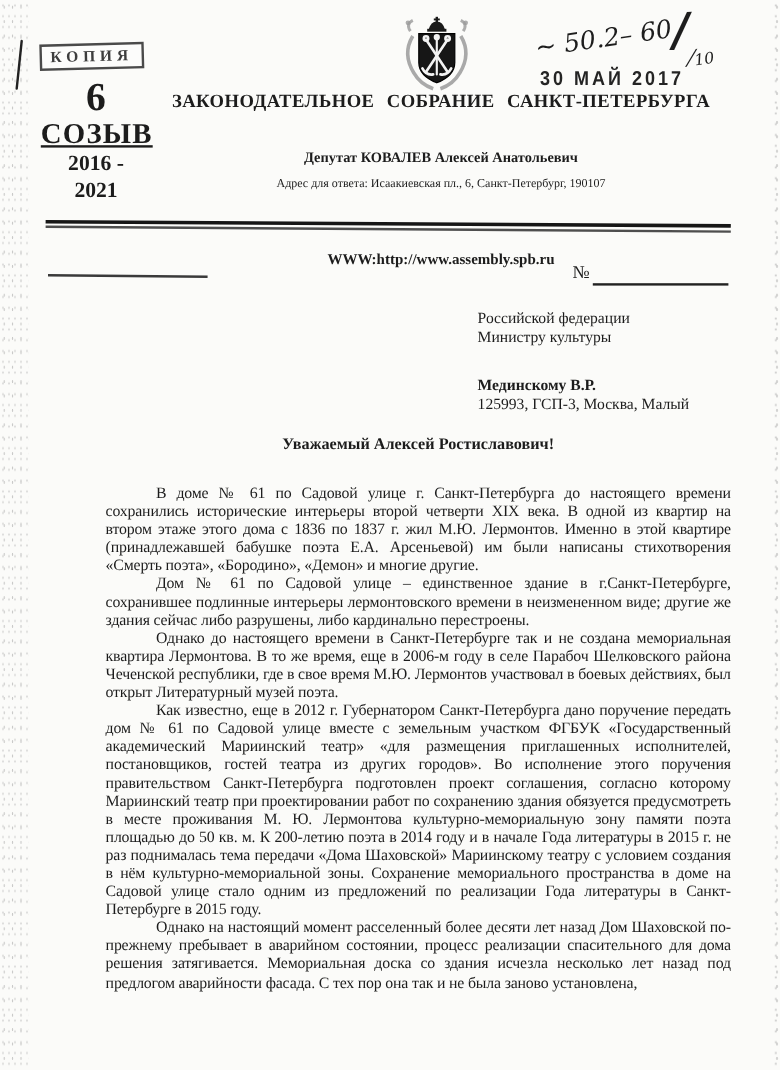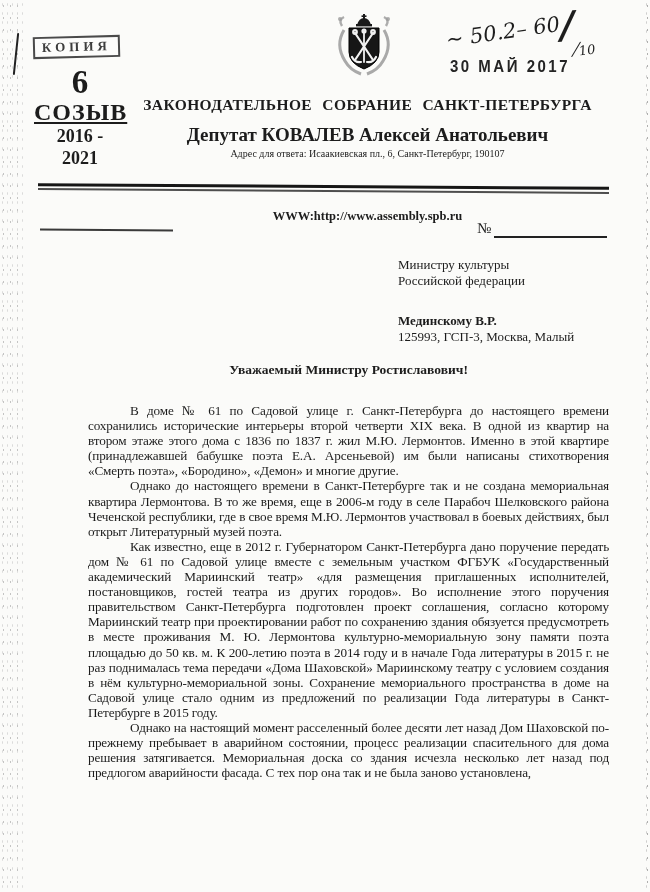--- a/index.html
+++ b/index.html
@@ -33,22 +33,22 @@
     transform:rotate(-8deg);white-space:nowrap;}
   .hand-slash{display:inline-block;font-size:38px;line-height:0;vertical-align:-8px;
     transform:rotate(6deg);font-weight:bold;}
   .hand-den{position:absolute;left:126px;top:29px;font-size:13px;font-style:italic;}
   .hand-den::before{content:"⁄";font-size:18px;margin-right:1px;}
 
   .date-stamp{position:absolute;left:450px;top:57px;font-family:"Liberation Sans",sans-serif;
     font-weight:700;font-size:15px;letter-spacing:2.5px;color:#242424;transform:scaleY(1.12);}
 
   .hdr{position:absolute;left:115px;width:505px;text-align:center;}
-  .org-title{top:96px;font-weight:bold;font-size:15.5px;letter-spacing:.4px;word-spacing:6px;}
-  .deputy{top:124px;font-weight:bold;font-size:19px;}
+  .org-title{top:76px;font-weight:bold;font-size:15.5px;letter-spacing:.4px;word-spacing:6px;}
+  .deputy{top:124px;font-weight:bold;font-size:12px;}
   .reply-address{top:148px;font-size:10px;}
   .website{top:169px;font-weight:bold;font-size:12.5px;margin-top:40px;}
 
   .rule-main{position:absolute;left:38px;top:185px;width:571px;height:3px;background:#161616;
     transform:rotate(0.35deg);}
   .rule-sub{position:absolute;left:38px;top:190px;width:571px;height:1.6px;background:#4e4e4e;
     transform:rotate(0.4deg);}
 
   .date-line{position:absolute;left:40px;top:229px;width:133px;height:2px;background:#3a3a3a;
     transform:rotate(0.5deg);}
@@ -123,27 +123,28 @@
   <div class="hdr website">WWW:http://www.assembly.spb.ru</div>
 
   <div class="rule-main"></div>
   <div class="rule-sub"></div>
 
   <div class="date-line"></div>
   <div class="num-label">№</div>
   <div class="num-line"></div>
 
   <div class="recipient">
+    <p>Российской федерации</p>
     <p>Министру культуры</p>
-    <p>Российской федерации</p>
     <p class="bold">Мединскому В.Р.</p>
     <p>125993, ГСП-3, Москва, Малый</p>
   </div>
 
-  <div class="salutation">Уважаемый Министру Ростиславович!</div>
+  <div class="salutation">Уважаемый Алексей Ростиславович!</div>
 
   <div class="body-text">
     <p>В доме № 61 по Садовой улице г. Санкт-Петербурга до настоящего времени сохранились исторические интерьеры второй четверти XIX века. В одной из квартир на втором этаже этого дома с 1836 по 1837 г. жил М.Ю. Лермонтов. Именно в этой квартире (принадлежавшей бабушке поэта Е.А. Арсеньевой) им были написаны стихотворения «Смерть поэта», «Бородино», «Демон» и многие другие.</p>
+    <p>Дом № 61 по Садовой улице – единственное здание в г.Санкт-Петербурге, сохранившее подлинные интерьеры лермонтовского времени в неизмененном виде; другие же здания сейчас либо разрушены, либо кардинально перестроены.</p>
     <p>Однако до настоящего времени в Санкт-Петербурге так и не создана мемориальная квартира Лермонтова. В то же время, еще в 2006-м году в селе Парабоч Шелковского района Чеченской республики, где в свое время М.Ю. Лермонтов участвовал в боевых действиях, был открыт Литературный музей поэта.</p>
     <p>Как известно, еще в 2012 г. Губернатором Санкт-Петербурга дано поручение передать дом № 61 по Садовой улице вместе с земельным участком ФГБУК «Государственный академический Мариинский театр» «для размещения приглашенных исполнителей, постановщиков, гостей театра из других городов». Во исполнение этого поручения правительством Санкт-Петербурга подготовлен проект соглашения, согласно которому Мариинский театр при проектировании работ по сохранению здания обязуется предусмотреть в месте проживания М. Ю. Лермонтова культурно-мемориальную зону памяти поэта площадью до 50 кв. м. К 200-летию поэта в 2014 году и в начале Года литературы в 2015 г. не раз поднималась тема передачи «Дома Шаховской» Мариинскому театру с условием создания в нём культурно-мемориальной зоны. Сохранение мемориального пространства в доме на Садовой улице стало одним из предложений по реализации Года литературы в Санкт-Петербурге в 2015 году.</p>
     <p>Однако на настоящий момент расселенный более десяти лет назад Дом Шаховской по-прежнему пребывает в аварийном состоянии, процесс реализации спасительного для дома решения затягивается. Мемориальная доска со здания исчезла несколько лет назад под предлогом аварийности фасада. С тех пор она так и не была заново установлена,</p>
   </div>
 </div>
 
 </body></html>

